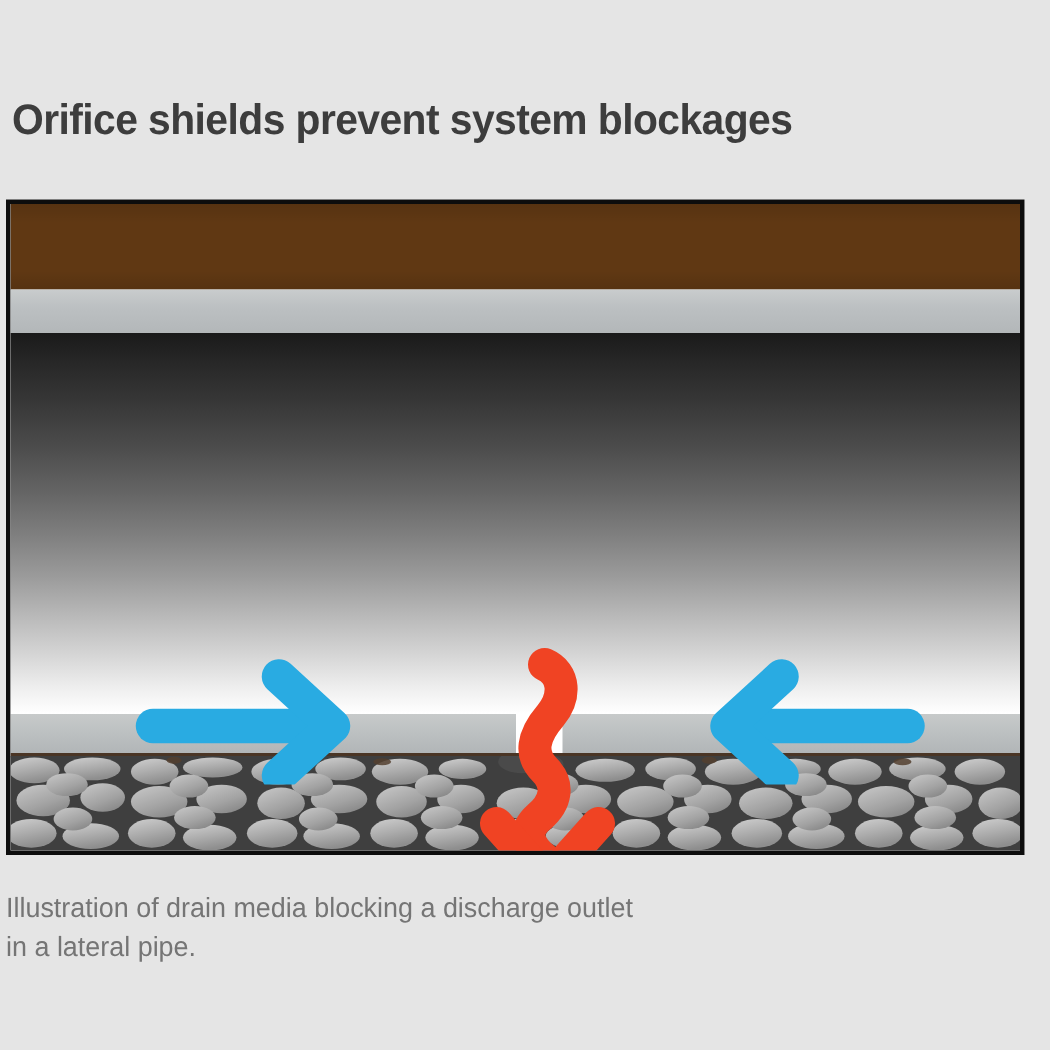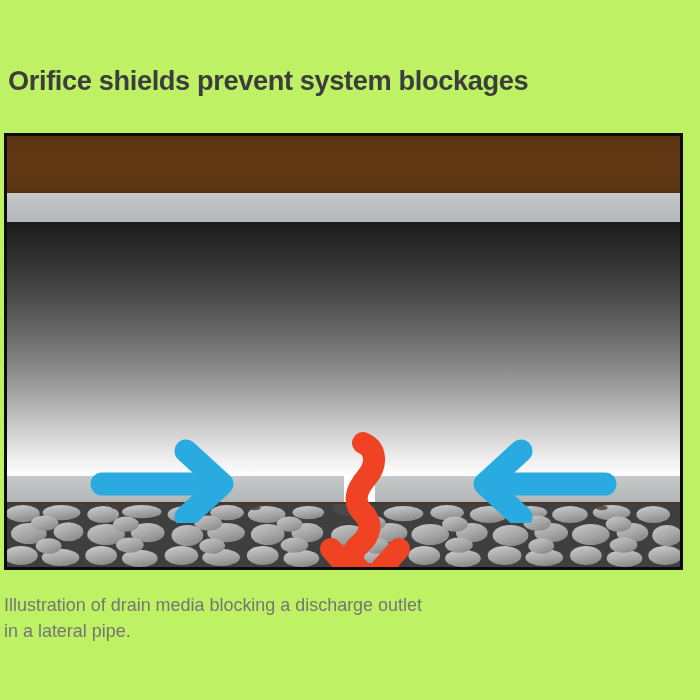--- a/index.html
+++ b/index.html
@@ -11,21 +11,21 @@
     width: 700px;
     height: 700px;
     font-family: "Liberation Sans", sans-serif;
     overflow: hidden;
     position: relative;
   }
 
   #page {
     position: absolute;
     inset: 0;
-    background: #bef264;
+    background: #e5e5e5;
   }
 
   
   .title {
     position: absolute;
     left: 8px;
     top: 62px;
     width: 670px;
     font-size: 28.5px;
     font-weight: bold;

